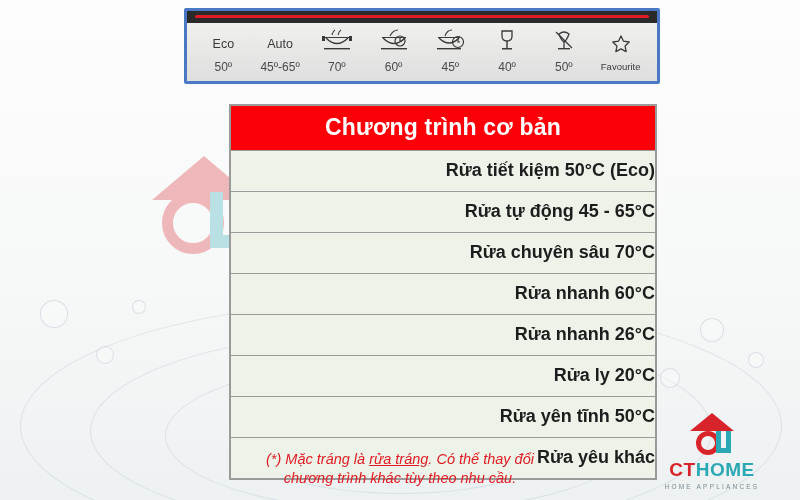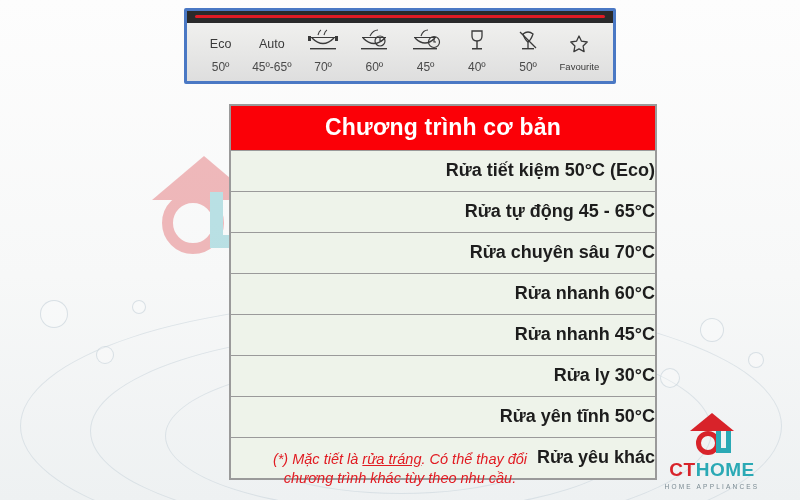--- a/index.html
+++ b/index.html
@@ -106,21 +106,21 @@
     margin-top: 4px;
     text-align: center;
     padding-left: 96px;
   }
 
   
   .panel {
     position: absolute;
     left: 184px;
     top: 8px;
-    width: 432px;
+    width: 476px;
     box-sizing: border-box;
     border: 3px solid #4a78c4;
     background: #e8e8e6;
     border-radius: 2px;
     overflow: hidden;
   }
   .panel-topbar {
     height: 12px;
     background: #2a2a2a;
     position: relative;
@@ -385,28 +385,28 @@
 
   </div>
 </div>
 
 <div class="table">
   <div class="thead">Chương trình cơ bản</div>
   <div class="trow">Rửa tiết kiệm 50°C (Eco)</div>
   <div class="trow">Rửa tự động 45 - 65°C</div>
   <div class="trow">Rửa chuyên sâu 70°C</div>
   <div class="trow">Rửa nhanh 60°C</div>
-  <div class="trow">Rửa nhanh 45°C</div>
-  <div class="trow">Rửa ly 30°C</div>
+  <div class="trow">Rửa nhanh 26°C</div>
+  <div class="trow">Rửa ly 20°C</div>
   <div class="trow">Rửa yên tĩnh 50°C</div>
   <div class="trow">Rửa yêu khác</div>
 </div>
 
 <div class="note">
-  <div><span>(*) Mặc tiết là </span><span class="u">rửa tráng</span><span>. Có thể thay đổi</span></div>
+  <div><span>(*) Mặc tráng là </span><span class="u">rửa tráng</span><span>. Có thể thay đổi</span></div>
   <div>chương trình khác tùy theo nhu cầu.</div>
 </div>
 
 <div class="corner-logo">
   <div class="cl-mark">
     <div class="roof"></div>
     <div class="ring"></div>
     <div class="barL"></div>
     <div class="barR"></div>
     <div class="barB"></div>

